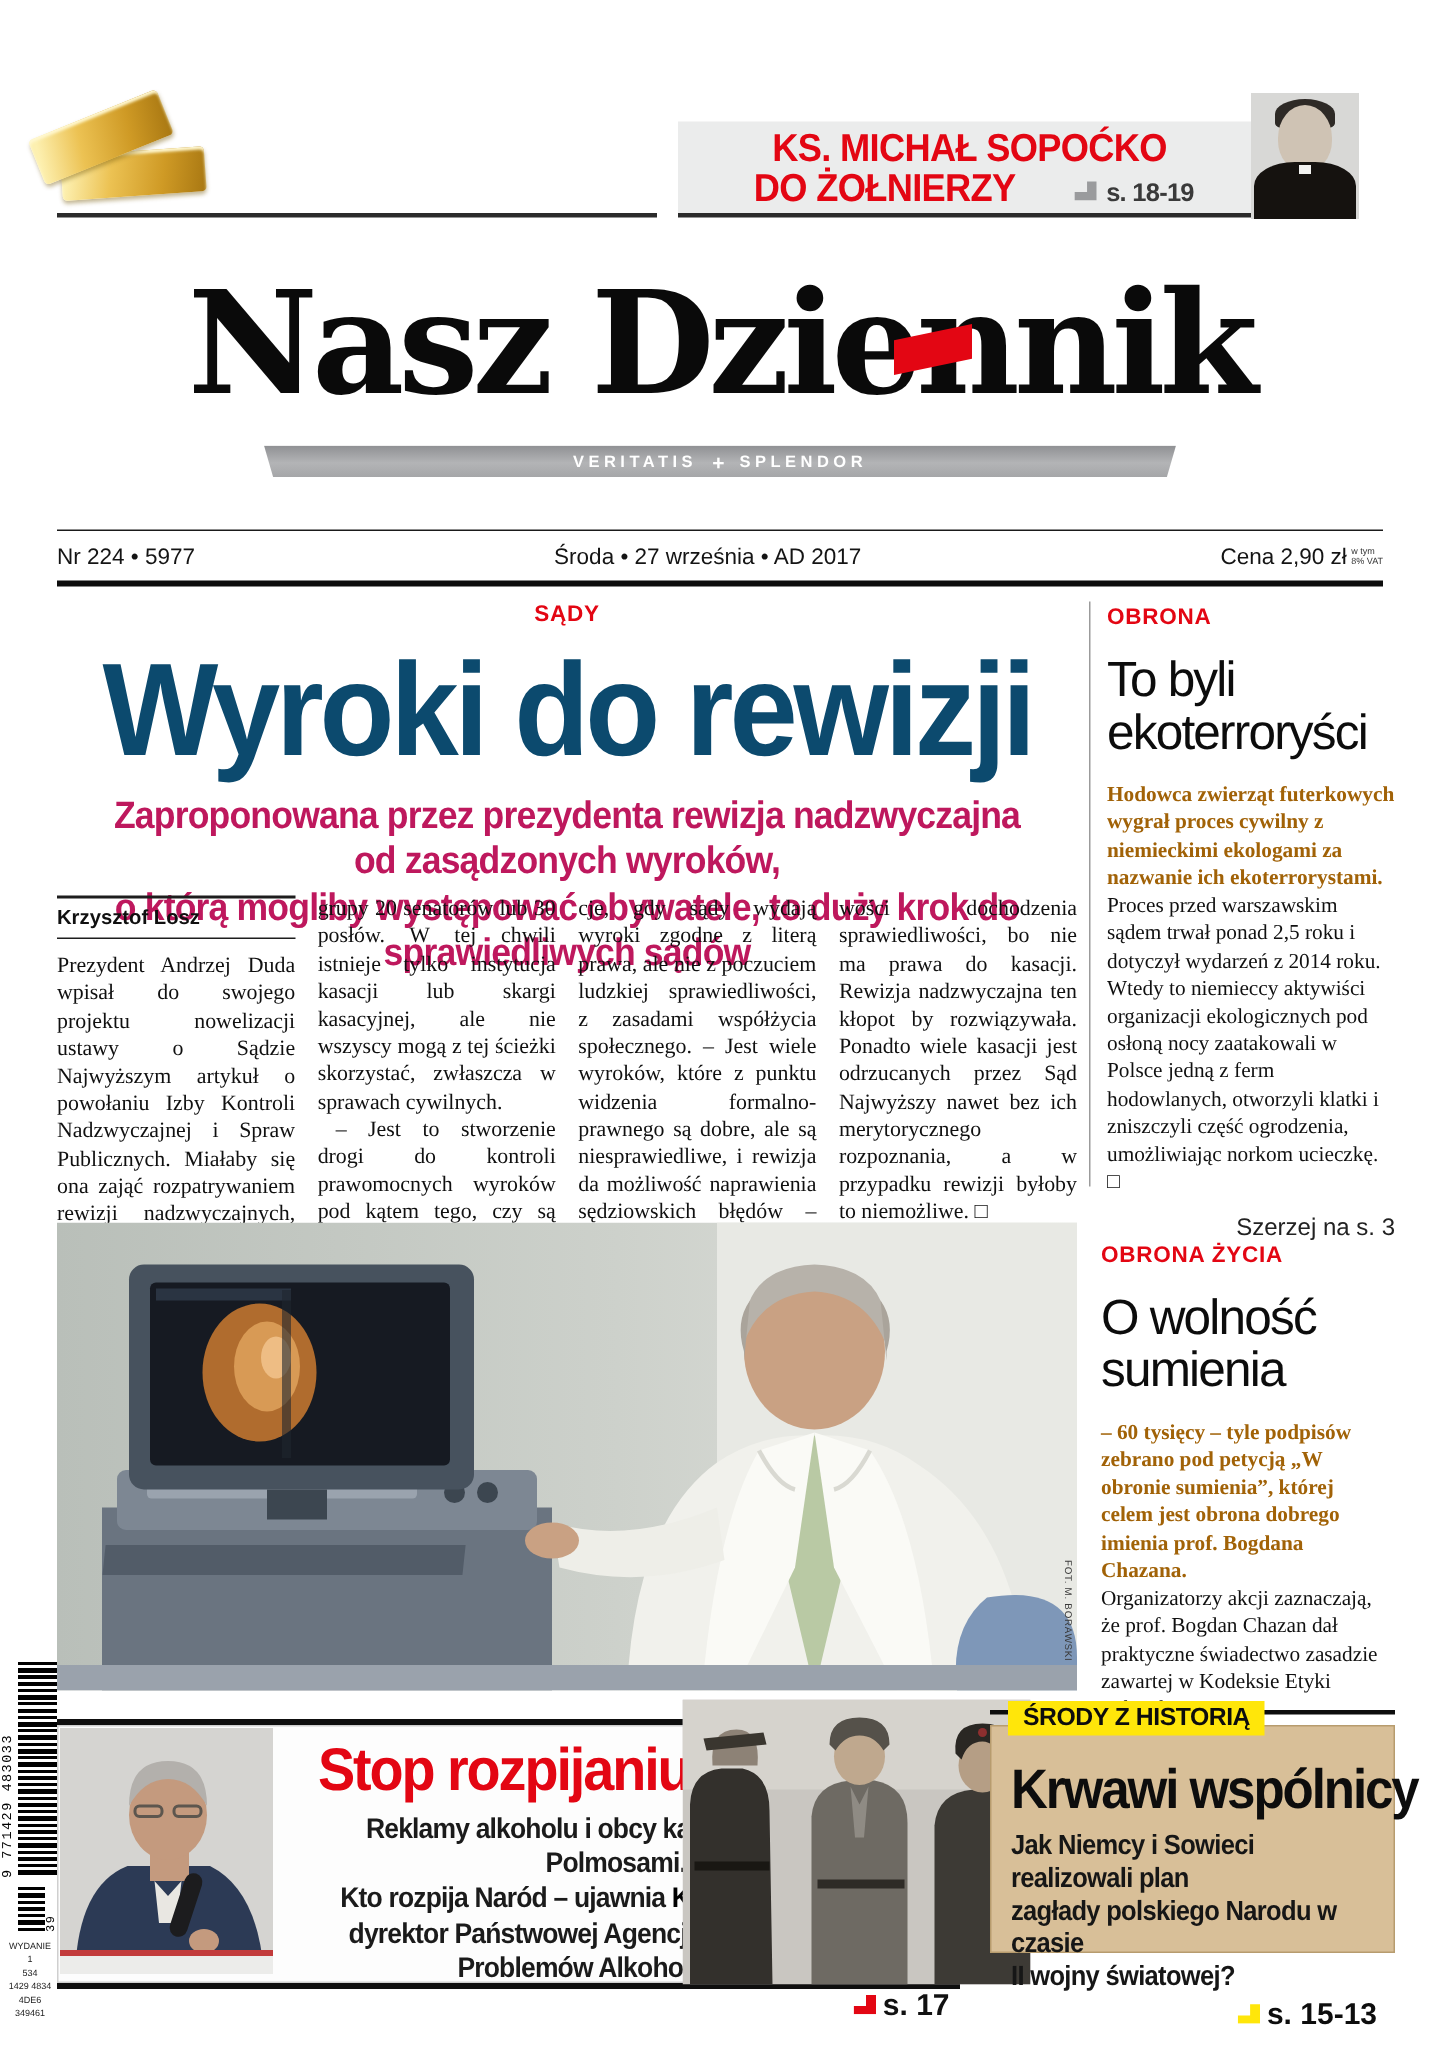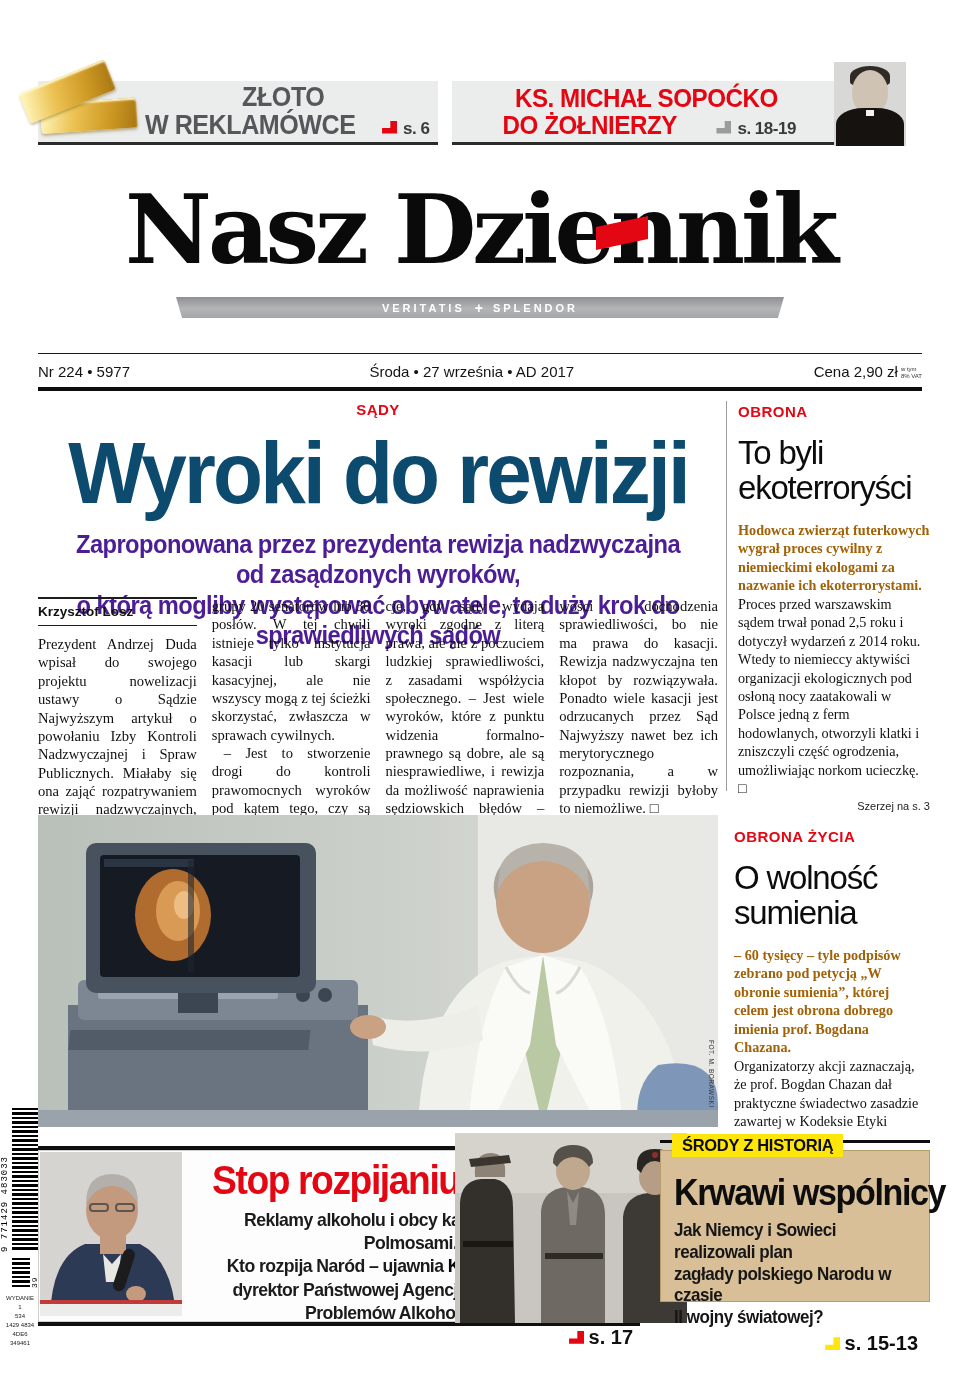--- a/index.html
+++ b/index.html
@@ -43,39 +43,39 @@
 
   
   .dateline{border-top:1px solid #1a1a1a;display:flex;align-items:center;font-size:15px;color:#141414;}
   .dateline .mid{flex:1;text-align:center;}
   .thickrule{background:#0d0d0d;}
   .vat{display:inline-block;vertical-align:middle;font-size:6px;line-height:1.1;margin-left:3px;color:#333;text-align:left;}
 
   
   .kicker{color:#e30613;font-weight:bold;font-size:15px;letter-spacing:.5px;}
   .lead-headline{font-size:88px;font-weight:bold;letter-spacing:-3px;line-height:.95;color:#0c4a6e;white-space:nowrap;margin-top:13px;}
-  .lead-subhead{font-size:25.5px;font-weight:bold;letter-spacing:-.6px;line-height:1.2;color:#4c1d95;}
+  .lead-subhead{font-size:25.5px;font-weight:bold;letter-spacing:-.6px;line-height:1.2;color:#be185d;}
   .cols{display:flex;gap:15px;}
   .col{flex:1;font-family:"Liberation Serif",serif;font-size:14.6px;line-height:1.26;text-align:justify;color:#101010;}
   .col p{margin:0;}
   .col p + p{text-indent:12px;}
   .byline{font-family:"Liberation Sans",sans-serif;font-weight:bold;font-size:13.5px;
      border-top:2px solid #1d1d1d;border-bottom:1px solid #1d1d1d;padding:4px 0 5px;margin-bottom:9px;}
   .contin{font-family:"Liberation Sans",sans-serif;font-size:11px;text-align:right;margin-top:4px;color:#222;}
   .related{font-family:"Liberation Sans",sans-serif;font-size:11.5px;font-weight:bold;color:#111;
      display:flex;align-items:center;gap:4px;margin-top:22px;}
   .tri{width:0;height:0;border-left:7px solid #e30613;border-top:5px solid transparent;border-bottom:5px solid transparent;}
   .vdivider{background:#9b9b9b;width:1px;}
 
   
   .rail{width:192px;}
   .rail-headline{font-size:33px;font-weight:normal;letter-spacing:-1.2px;line-height:1.06;color:#0c0c0c;margin-top:16px;}
   .rail-lead{font-family:"Liberation Serif",serif;font-weight:bold;font-size:14.2px;line-height:1.3;margin-top:15px;color:#a16207;}
   .rail-body{font-family:"Liberation Serif",serif;font-size:14.2px;line-height:1.3;color:#101010;}
-  .rail-more{font-size:11px;text-align:right;margin-top:2px;color:#222;}
+  .rail-more{font-size:16px;text-align:right;margin-top:12px;color:#222;}
 
   
   .blbox{background:#fdfdfd;border-top:4px solid #0f0f0f;border-bottom:4px solid #0f0f0f;
      box-shadow:0 0 0 1px #cfcfcf inset;}
   .bl-headline{color:#e30613;font-weight:bold;font-size:40px;letter-spacing:-1.5px;line-height:1;white-space:nowrap;}
   .bl-text{font-size:19px;font-weight:bold;letter-spacing:-.6px;line-height:1.22;color:#1b1b1b;text-align:center;}
   .bl-text .xb{font-weight:bold;color:#000;}
   .bl-page{font-size:20px;font-weight:bold;color:#111;}
   .tanbox{background:#d8bf98;box-shadow:0 0 0 1px #b79c6e inset;}
   .histag{background:#ffe60a;color:#0d0d0d;font-weight:bold;font-size:16.5px;letter-spacing:-.3px;
@@ -89,29 +89,20 @@
   .barcode-digits{writing-mode:vertical-rl;transform:rotate(180deg);font-family:"Liberation Mono",monospace;
      font-size:9px;letter-spacing:1px;color:#000;}
   .ed-lines{font-size:6px;line-height:1.5;text-align:center;color:#222;}
   .vcredit{writing-mode:vertical-rl;font-size:6.5px;letter-spacing:.5px;color:#3a3a3a;}
 </style>
 </head>
 <body>
 
 <div class="page">
 
-  <div class="abs promo-bar" style="left:38px;top:81px;width:400px;height:61px;">
-    <div style="flex:1;text-align:center;padding-left:90px;">
-      <div class="promo-title promo-left-title">
-        <div class="cond">ZŁOTO</div><br>
-        <span class="cond">W REKLAMÓWCE</span>
-        <span class="corner red" style="margin-left:12px;"></span><span class="pageref">s. 6</span>
-      </div>
-    </div>
-  </div>
   <div class="abs promo-underline" style="left:38px;top:142px;width:400px;"></div>
 
   <div class="abs goldbars" style="left:22px;top:68px;width:115px;height:84px;">
     <div class="goldbar" style="left:18px;top:34px;width:96px;height:30px;transform:rotate(4deg);"></div>
     <div class="goldbar" style="left:2px;top:6px;width:92px;height:32px;transform:rotate(-14deg);"></div>
   </div>
 
   <div class="abs promo-bar" style="left:452px;top:81px;width:428px;height:61px;">
     <div style="flex:1;text-align:center;padding-right:40px;">
       <div class="promo-title promo-right-title">

